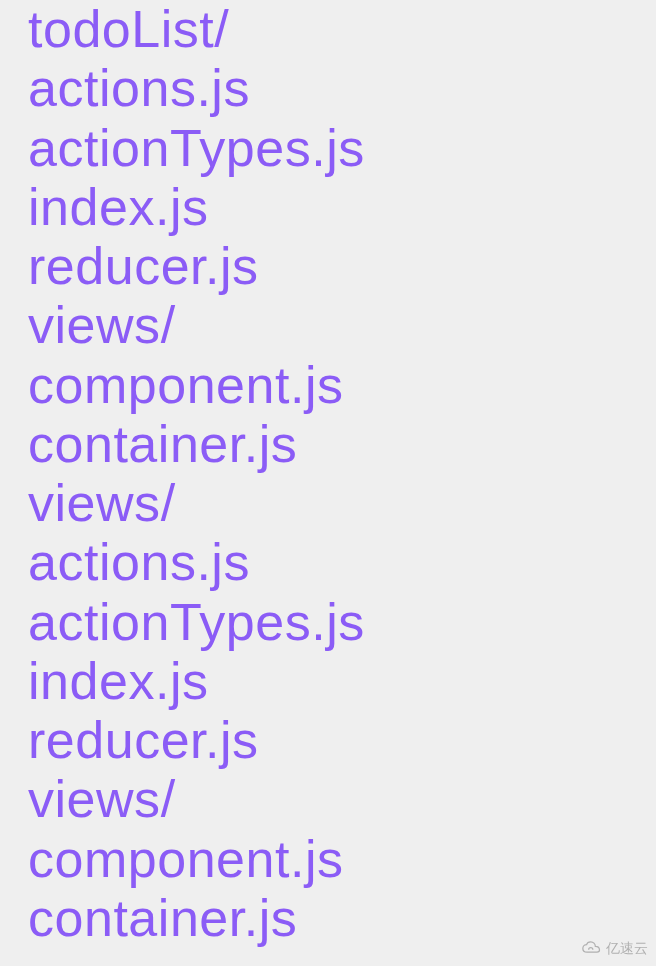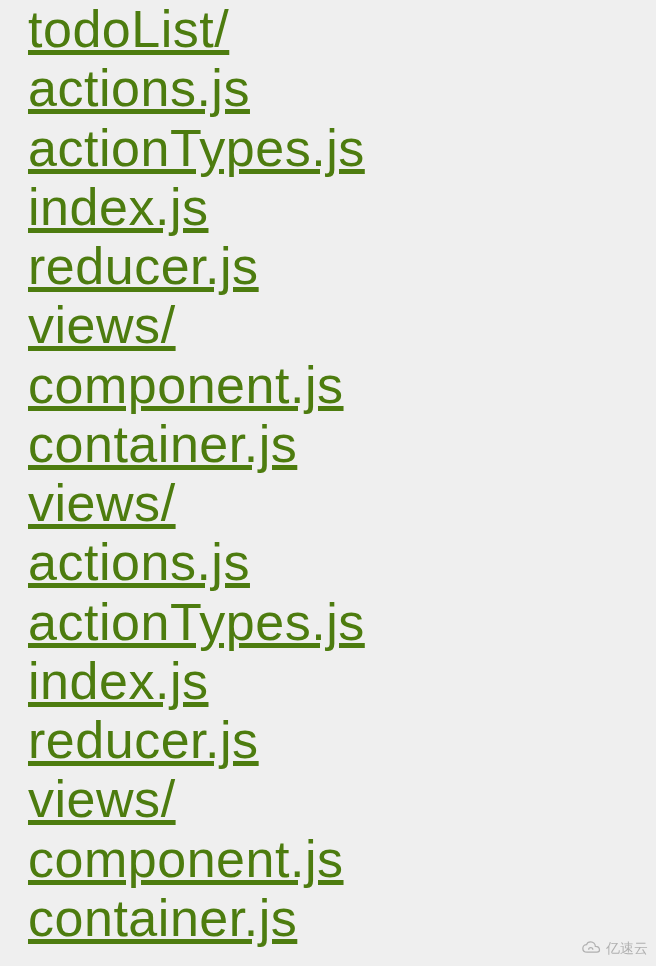--- a/index.html
+++ b/index.html
@@ -14,23 +14,22 @@
       overflow: hidden;
       position: relative;
     }
     .content {
       padding: 0 28px;
       font-family: "Helvetica Neue", Helvetica, Arial, sans-serif;
       font-weight: 400;
       font-size: 52px;
       line-height: 1.14;
       letter-spacing: 0.01em;
-      color: #4d7c0f;
+      color: #8b5cf6;
       font-stretch: normal;
-      text-decoration: underline;
     }
     .line {
       white-space: nowrap;
     }
     .watermark {
       position: absolute;
       right: 8px;
       bottom: 8px;
       display: flex;
       align-items: center;

